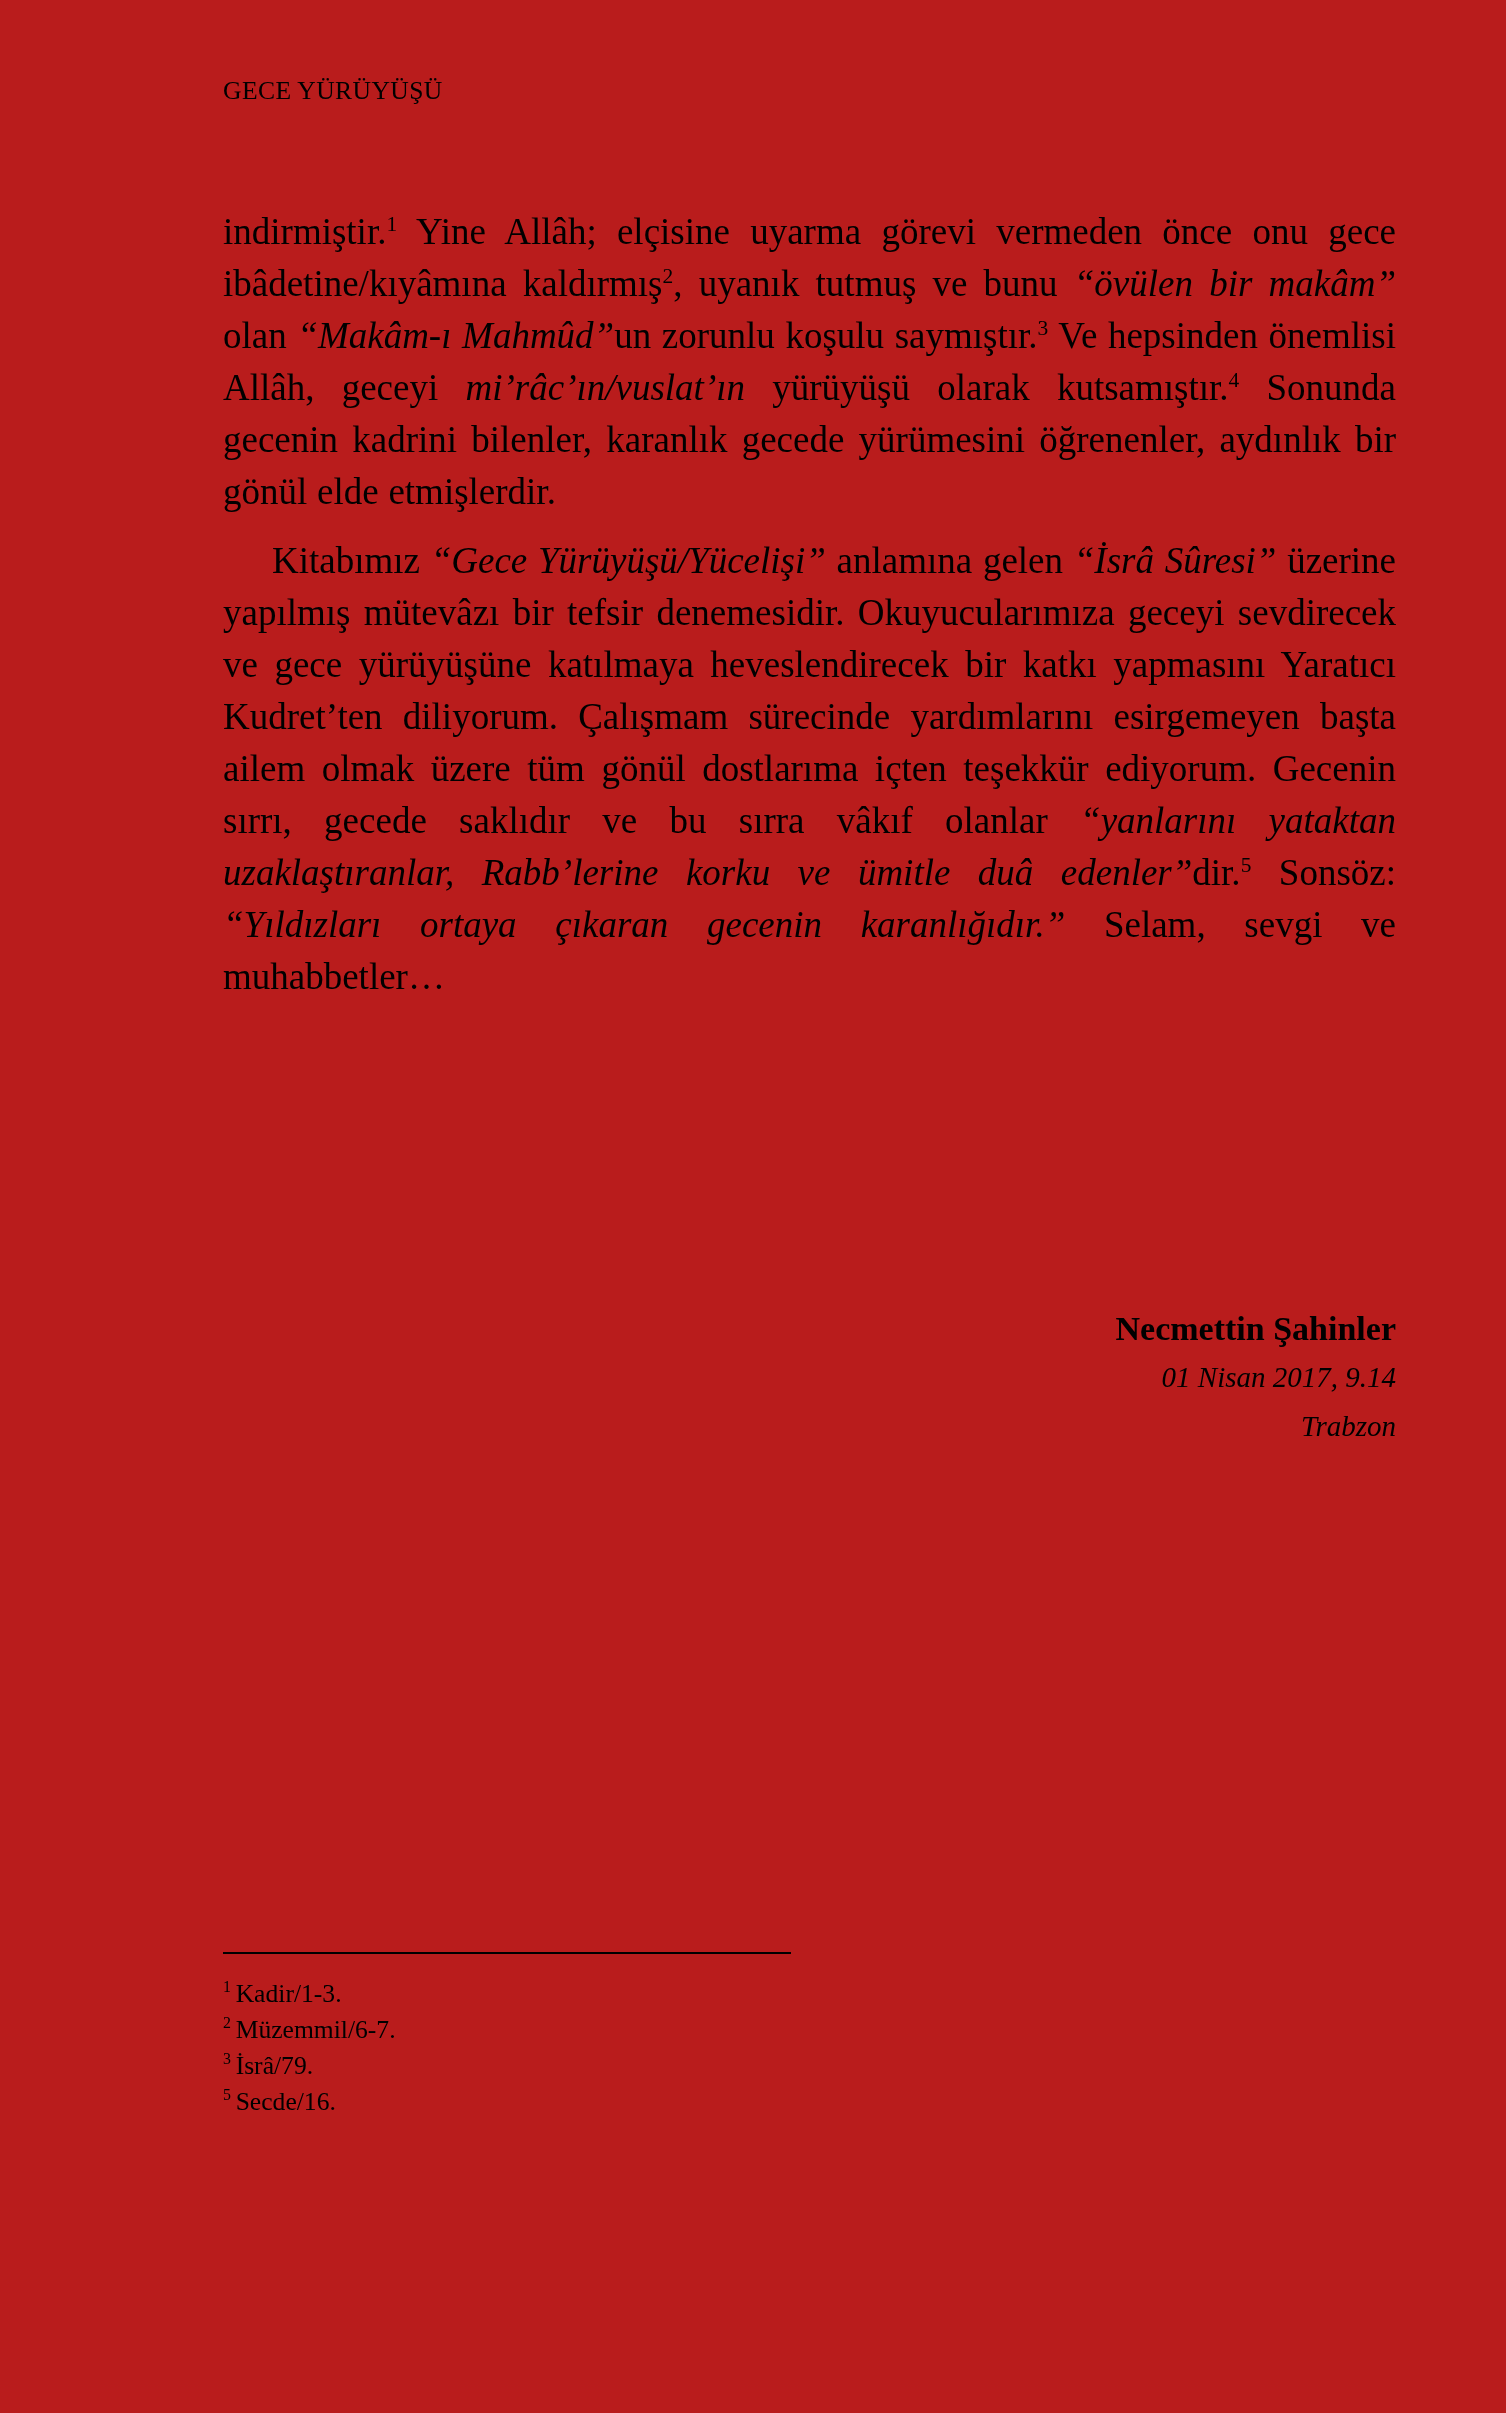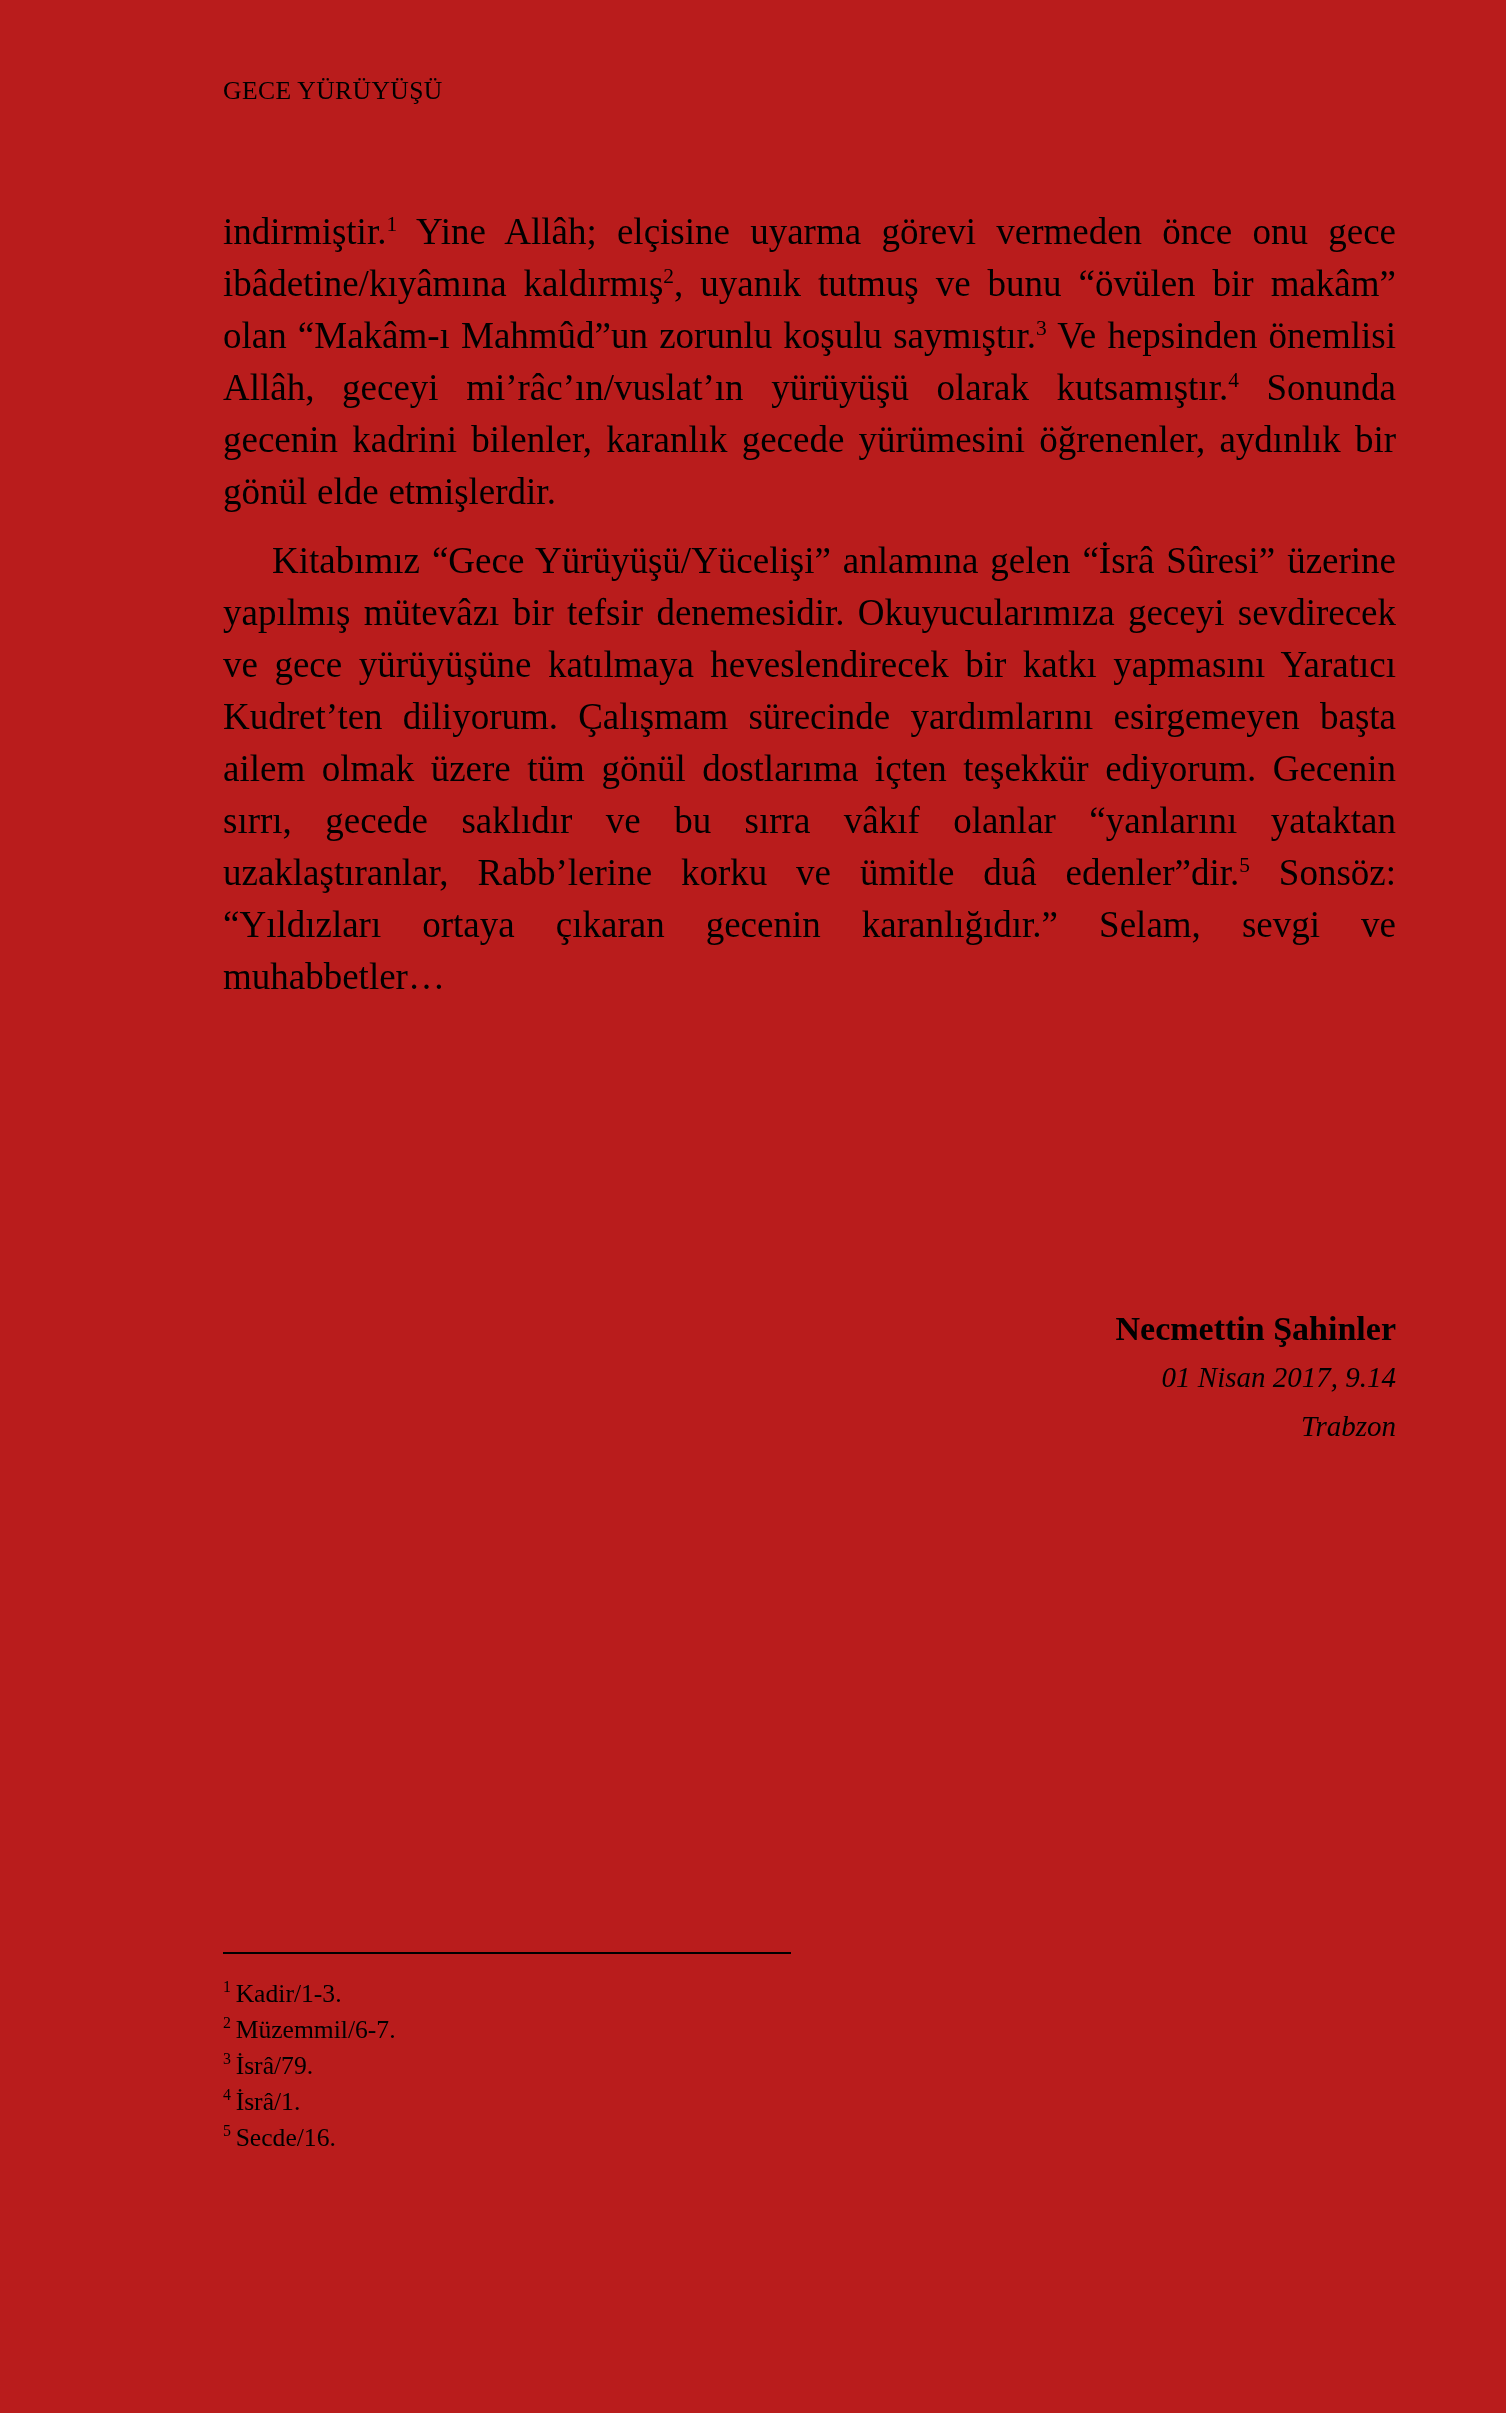--- a/index.html
+++ b/index.html
@@ -54,20 +54,21 @@
     hyphens: none;
     word-spacing: 0.5px;
   }
   p.body + p.body {
     margin-top: 17px;
   }
   p.indent {
     text-indent: 49px;
   }
   .it {
+    font-style: italic;
   }
   sup.fn {
     font-size: 0.58em;
     vertical-align: super;
     line-height: 0;
     font-style: normal;
   }
 
   
   .signature {
@@ -141,18 +142,17 @@
     <span class="sig-date">01 Nisan 2017, 9.14</span>
     <span class="sig-place">Trabzon</span>
   </div>
 
   <div class="fn-rule"></div>
 
   <div class="footnotes">
     <p class="fn-item"><span class="fn-num">1</span><span>Kadir/1-3.</span></p>
     <p class="fn-item"><span class="fn-num">2</span><span>Müzemmil/6-7.</span></p>
     <p class="fn-item"><span class="fn-num">3</span><span>İsrâ/79.</span></p>
-    <p class="fn-item"><span class="fn-num">4</span><span>İsrâ/1.</span></p>
     <p class="fn-item"><span class="fn-num">5</span><span>Secde/16.</span></p>
   </div>
 
 </div>
 
 
 </body></html>

